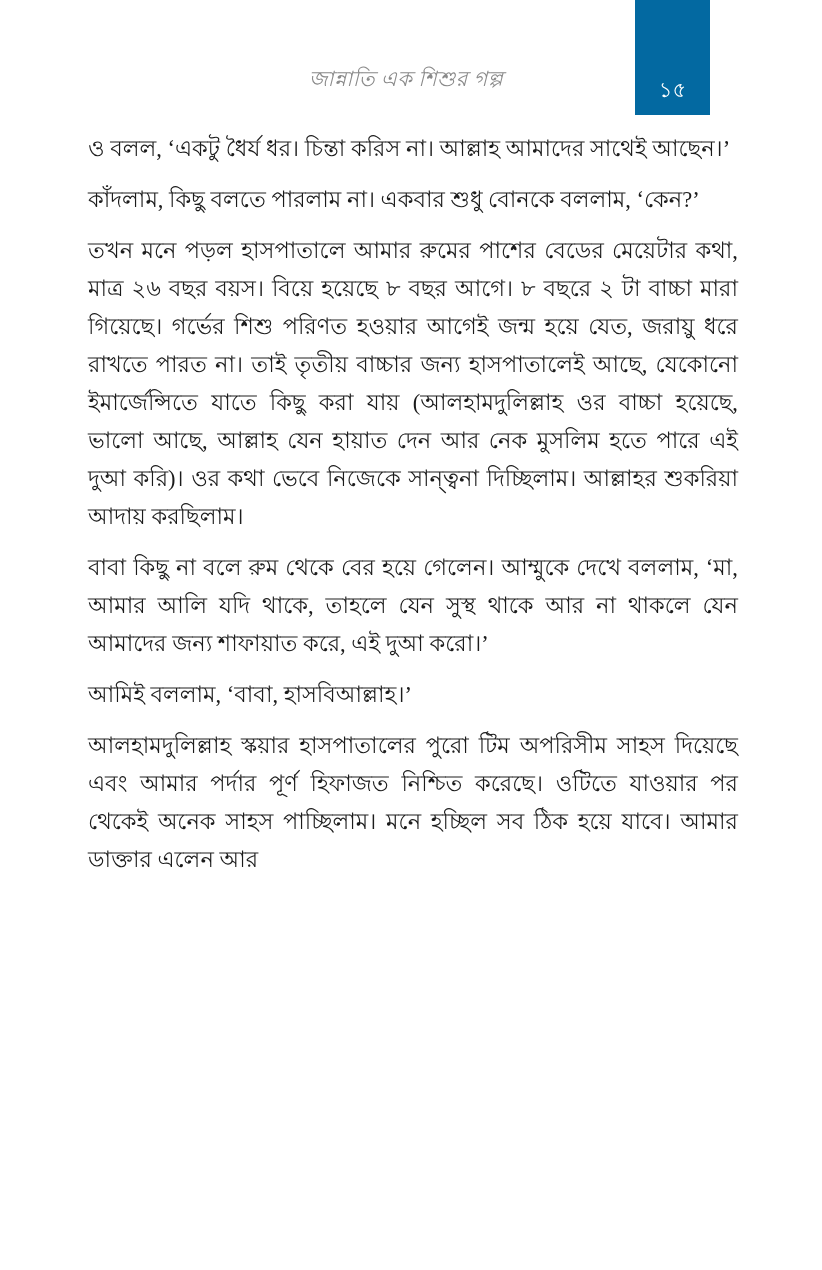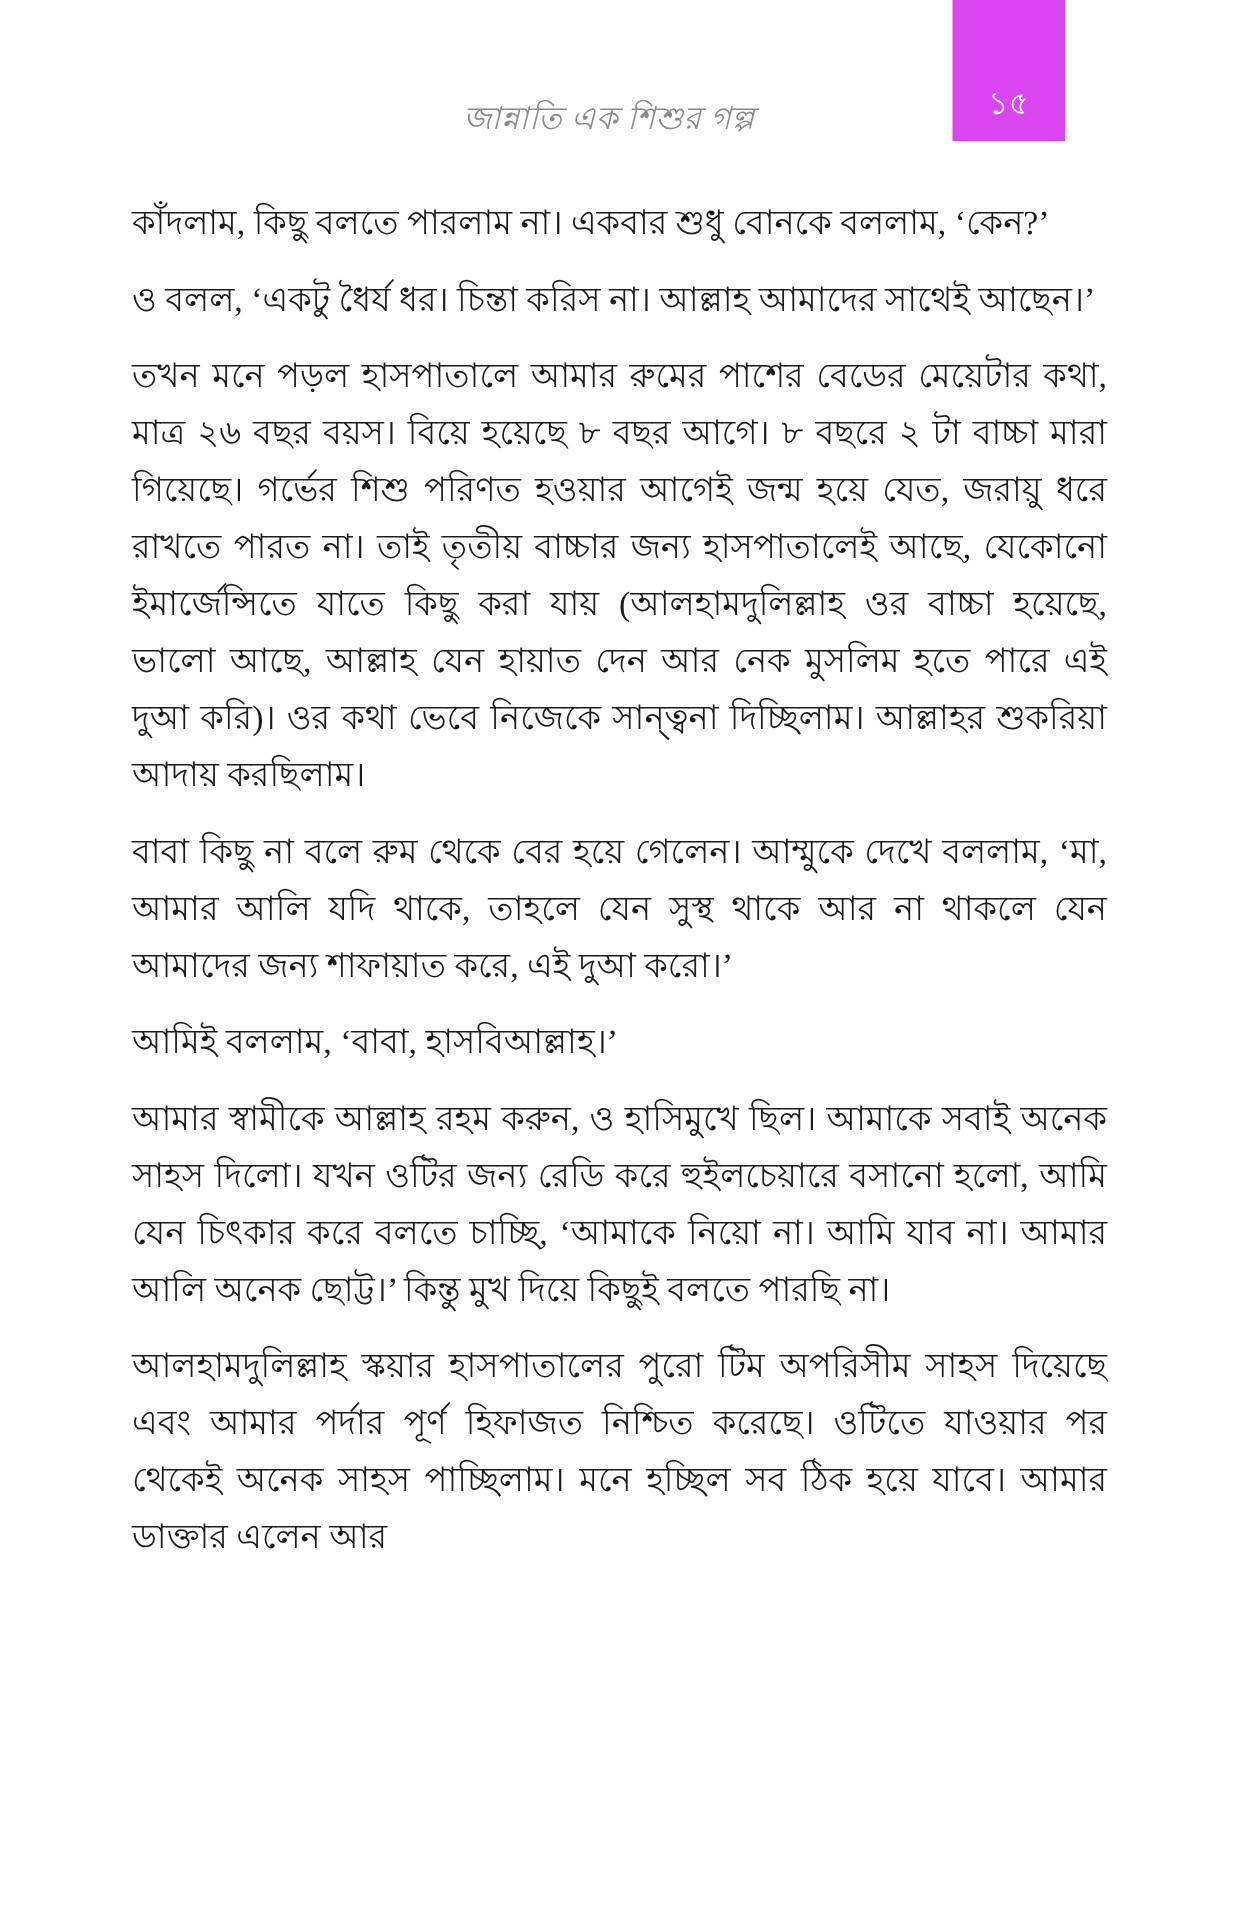--- a/index.html
+++ b/index.html
@@ -25,22 +25,22 @@
     color: #8a8a8a;
     font-size: 21px;
     font-style: italic;
     letter-spacing: 0.5px;
   }
   .page-number-box {
     position: absolute;
     left: 635px;
     top: 0;
     width: 75px;
-    height: 94px;
-    background: #d946ef;
+    height: 115px;
+    background: #0369a1;
     box-sizing: border-box;
     display: flex;
     align-items: flex-end;
     justify-content: center;
     padding-bottom: 14px;
   }
   .page-number-box span {
     color: #ffffff;
     font-size: 21px;
     line-height: 1;
@@ -65,22 +65,21 @@
 
 <div class="page">
 
   <div class="running-title">জান্নাতি এক শিশুর গল্প</div>
 
   <div class="page-number-box">
     <span>১৫</span>
   </div>
 
   <div class="content">
+      <p>ও বলল, ‘একটু ধৈর্য ধর। চিন্তা করিস না। আল্লাহ আমাদের সাথেই আছেন।’</p>
       <p>কাঁদলাম, কিছু বলতে পারলাম না। একবার শুধু বোনকে বললাম, ‘কেন?’</p>
-      <p>ও বলল, ‘একটু ধৈর্য ধর। চিন্তা করিস না। আল্লাহ আমাদের সাথেই আছেন।’</p>
       <p>তখন মনে পড়ল হাসপাতালে আমার রুমের পাশের বেডের মেয়েটার কথা, মাত্র ২৬ বছর বয়স। বিয়ে হয়েছে ৮ বছর আগে। ৮ বছরে ২ টা বাচ্চা মারা গিয়েছে। গর্ভের শিশু পরিণত হওয়ার আগেই জন্ম হয়ে যেত, জরায়ু ধরে রাখতে পারত না। তাই তৃতীয় বাচ্চার জন্য হাসপাতালেই আছে, যেকোনো ইমার্জেন্সিতে যাতে কিছু করা যায় (আলহামদুলিল্লাহ ওর বাচ্চা হয়েছে, ভালো আছে, আল্লাহ যেন হায়াত দেন আর নেক মুসলিম হতে পারে এই দুআ করি)। ওর কথা ভেবে নিজেকে সান্ত্বনা দিচ্ছিলাম। আল্লাহর শুকরিয়া আদায় করছিলাম।</p>
       <p>বাবা কিছু না বলে রুম থেকে বের হয়ে গেলেন। আম্মুকে দেখে বললাম, ‘মা, আমার আলি যদি থাকে, তাহলে যেন সুস্থ থাকে আর না থাকলে যেন আমাদের জন্য শাফায়াত করে, এই দুআ করো।’</p>
       <p>আমিই বললাম, ‘বাবা, হাসবিআল্লাহ।’</p>
-      <p>আমার স্বামীকে আল্লাহ রহম করুন, ও হাসিমুখে ছিল। আমাকে সবাই অনেক সাহস দিলো। যখন ওটির জন্য রেডি করে হুইলচেয়ারে বসানো হলো, আমি যেন চিৎকার করে বলতে চাচ্ছি, ‘আমাকে নিয়ো না। আমি যাব না। আমার আলি অনেক ছোট্ট।’ কিন্তু মুখ দিয়ে কিছুই বলতে পারছি না।</p>
       <p>আলহামদুলিল্লাহ স্কয়ার হাসপাতালের পুরো টিম অপরিসীম সাহস দিয়েছে এবং আমার পর্দার পূর্ণ হিফাজত নিশ্চিত করেছে। ওটিতে যাওয়ার পর থেকেই অনেক সাহস পাচ্ছিলাম। মনে হচ্ছিল সব ঠিক হয়ে যাবে। আমার ডাক্তার এলেন আর</p>
     </div>
 
 </div>
 
 </body></html>

